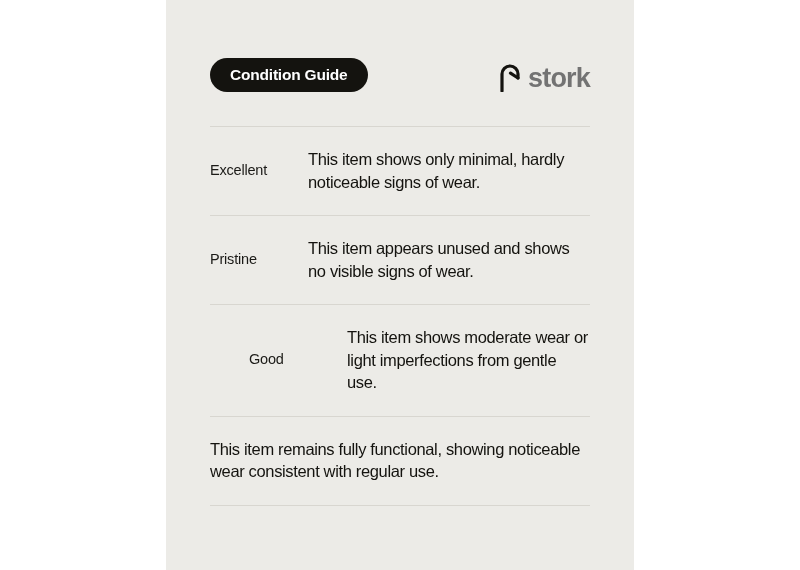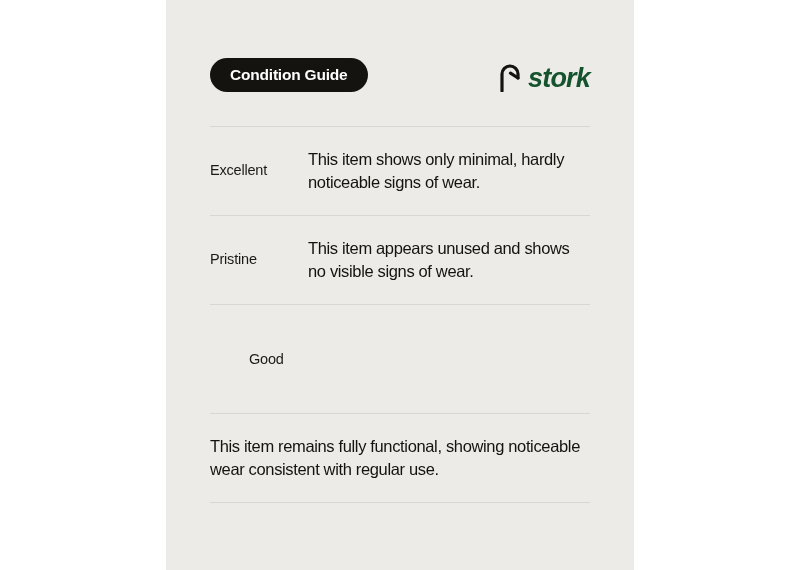--- a/index.html
+++ b/index.html
@@ -55,23 +55,22 @@
   }
   .brand-mark {
     display: block;
     width: 22px;
     height: 28px;
   }
   .brand-name {
     font-size: 27px;
     font-weight: bold;
     letter-spacing: -0.8px;
-    color: #14532d;
+    color: #737373;
     line-height: 1;
-    font-style: italic;
   }
   .table {
     position: absolute;
     left: 44px;
     top: 126px;
     width: 380px;
   }
   .row {
     display: flex;
     align-items: flex-start;
@@ -128,20 +127,21 @@
         <div class="row-desc">This item shows only minimal, hardly noticeable signs of wear.</div>
       </div>
 
       <div class="row r-2line">
         <div class="row-label">Pristine</div>
         <div class="row-desc">This item appears unused and shows no visible signs of wear.</div>
       </div>
 
       <div class="row r-3line">
         <div class="row-label">Good</div>
+        <div class="row-desc">This item shows moderate wear or light imperfections from gentle use.</div>
       </div>
 
       <div class="row r-3line">
         <div class="row-desc">This item remains fully functional, showing noticeable wear consistent with regular use.</div>
       </div>
 
     </div>
 
   </div>
 </div>

